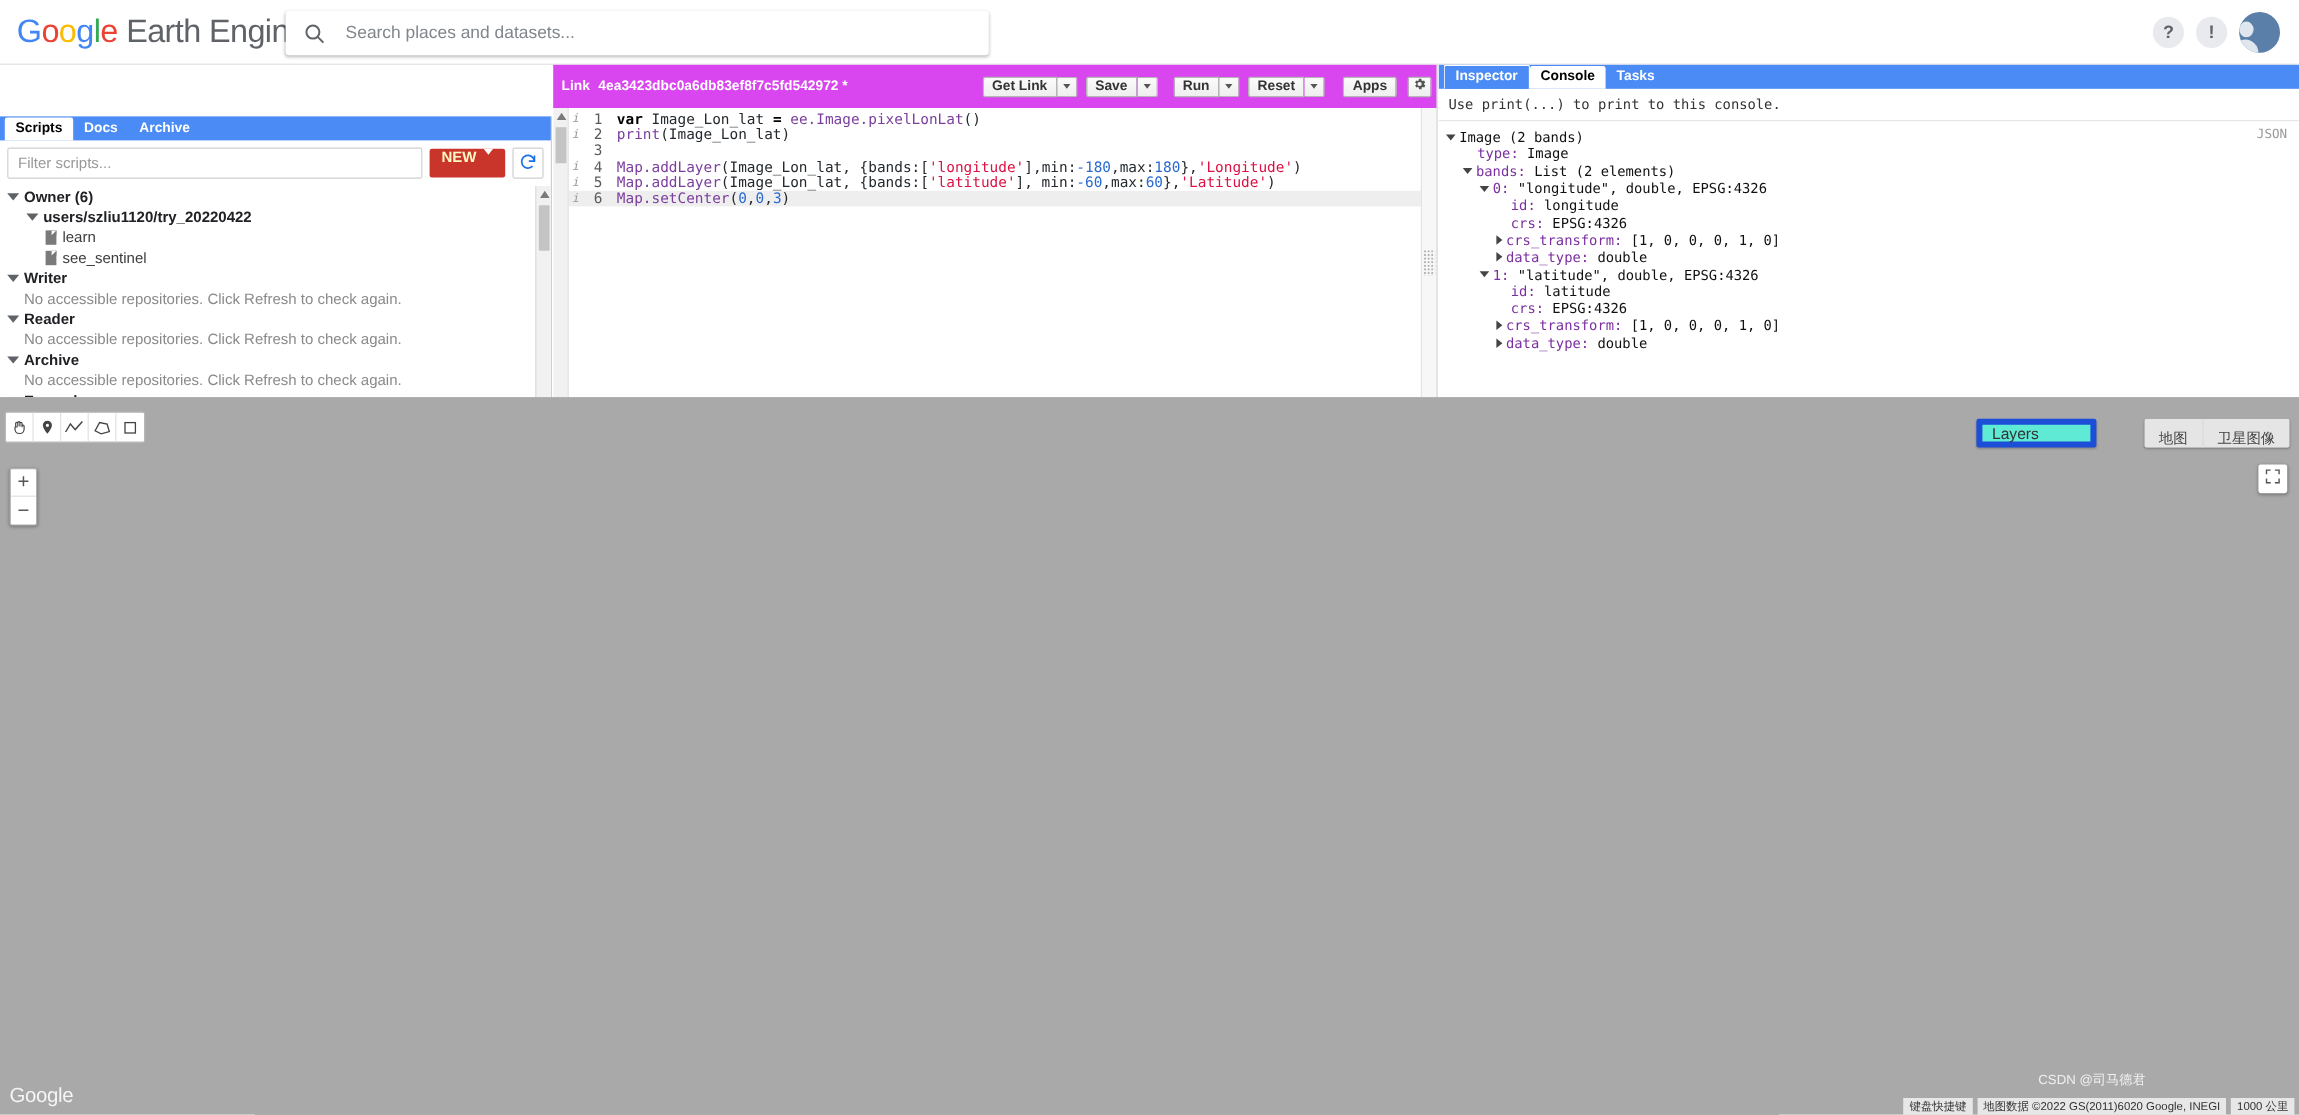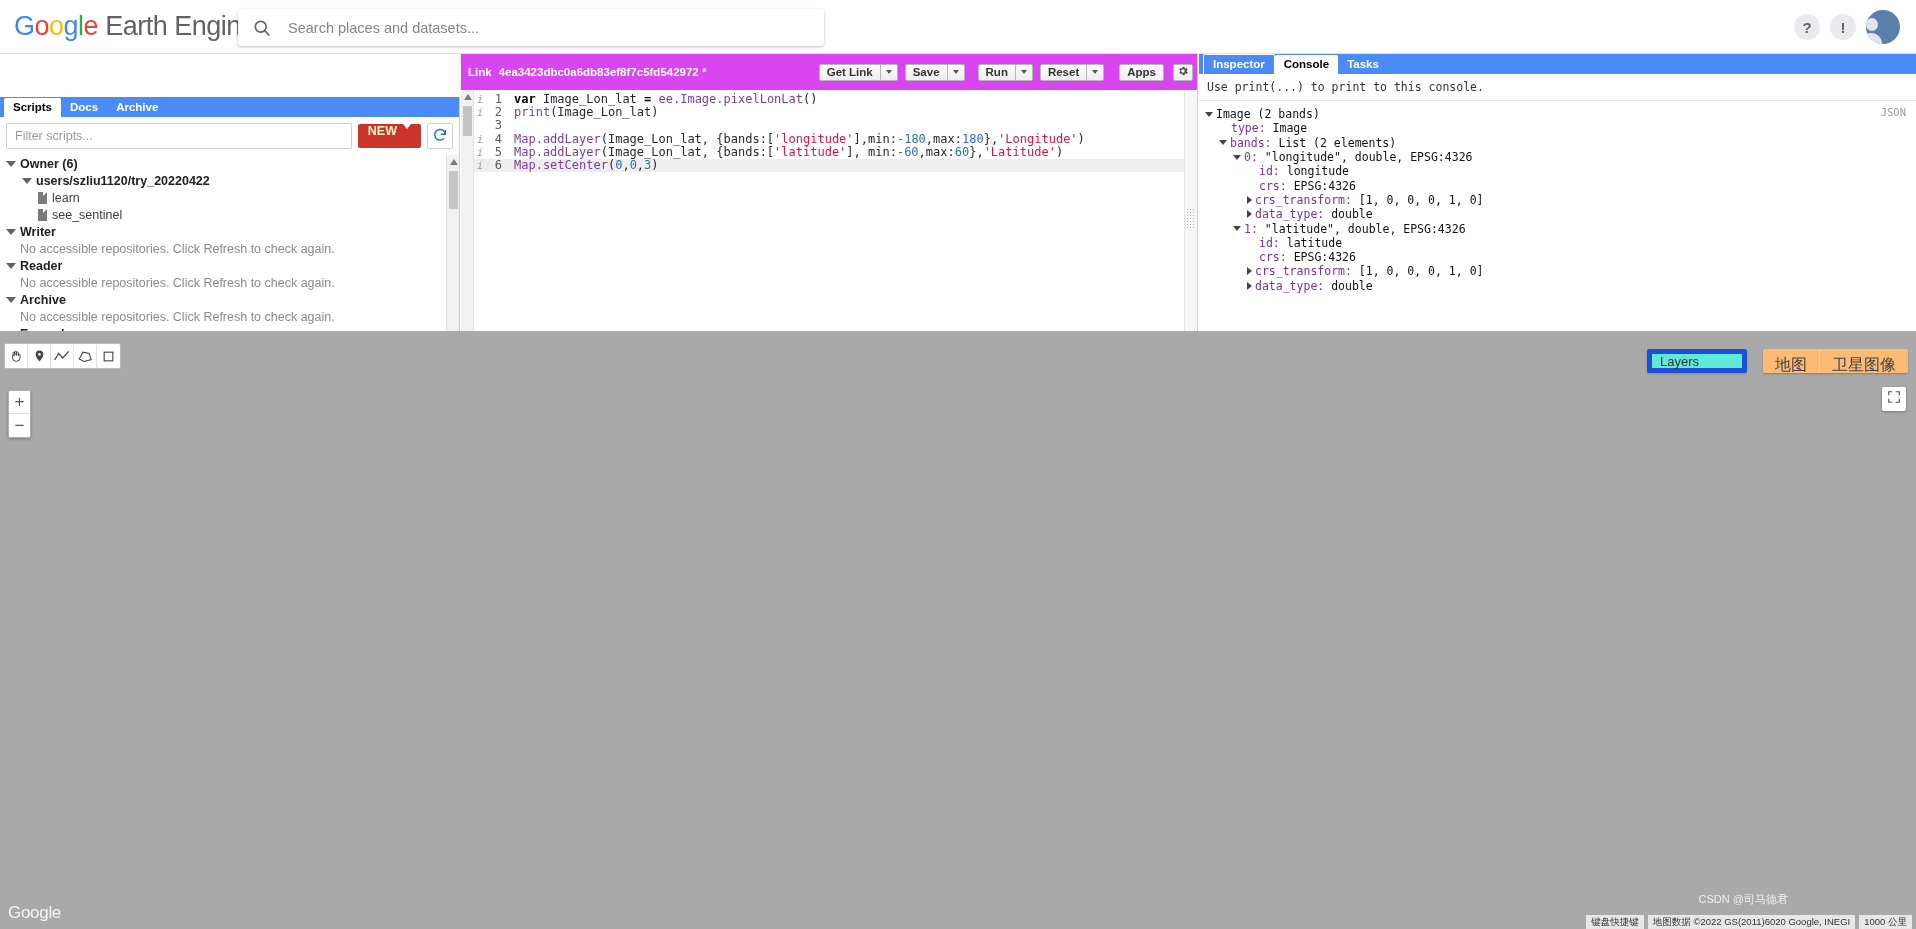--- a/index.html
+++ b/index.html
@@ -182,21 +182,21 @@
     position: absolute; right: 169px; top: 18px; width: 100px; height: 24px;
     background: #5eead4; border: 5px solid #1d4ed8; border-radius: 2px;
     display: flex; align-items: center; padding-left: 8px; font-size: 13px; color: #333;
     box-shadow: 0 1px 2px rgba(0,0,0,0.2); cursor: pointer;
   }
   .maptype {
     position: absolute; right: 8px; top: 18px; height: 24px; display: flex;
     box-shadow: 0 1px 2px rgba(0,0,0,0.25); border-radius: 2px; overflow: hidden;
   }
   .maptype div {
-    background: #fdba74; font-size: 16px; color: #444; display: flex; align-items: center;
+    background: #e5e5e5; font-size: 12px; color: #444; display: flex; align-items: center;
     padding: 16px 12px; cursor: pointer; border-right: 1px solid #e0e0e0;
   }
   .maptype div:last-child { border-right: none; }
   .fullscreen-btn {
     position: absolute; right: 10px; top: 56px; width: 24px; height: 24px; background: #fff;
     border-radius: 2px; box-shadow: 0 1px 3px rgba(0,0,0,0.3); display:flex; align-items:center; justify-content:center; cursor:pointer;
   }
   .google-wm { position: absolute; left: 8px; bottom: 6px; font-size: 17px; letter-spacing: -0.3px; }
   .google-wm .w { color: #f5f5f5; }
   .map-bottom-bar {

